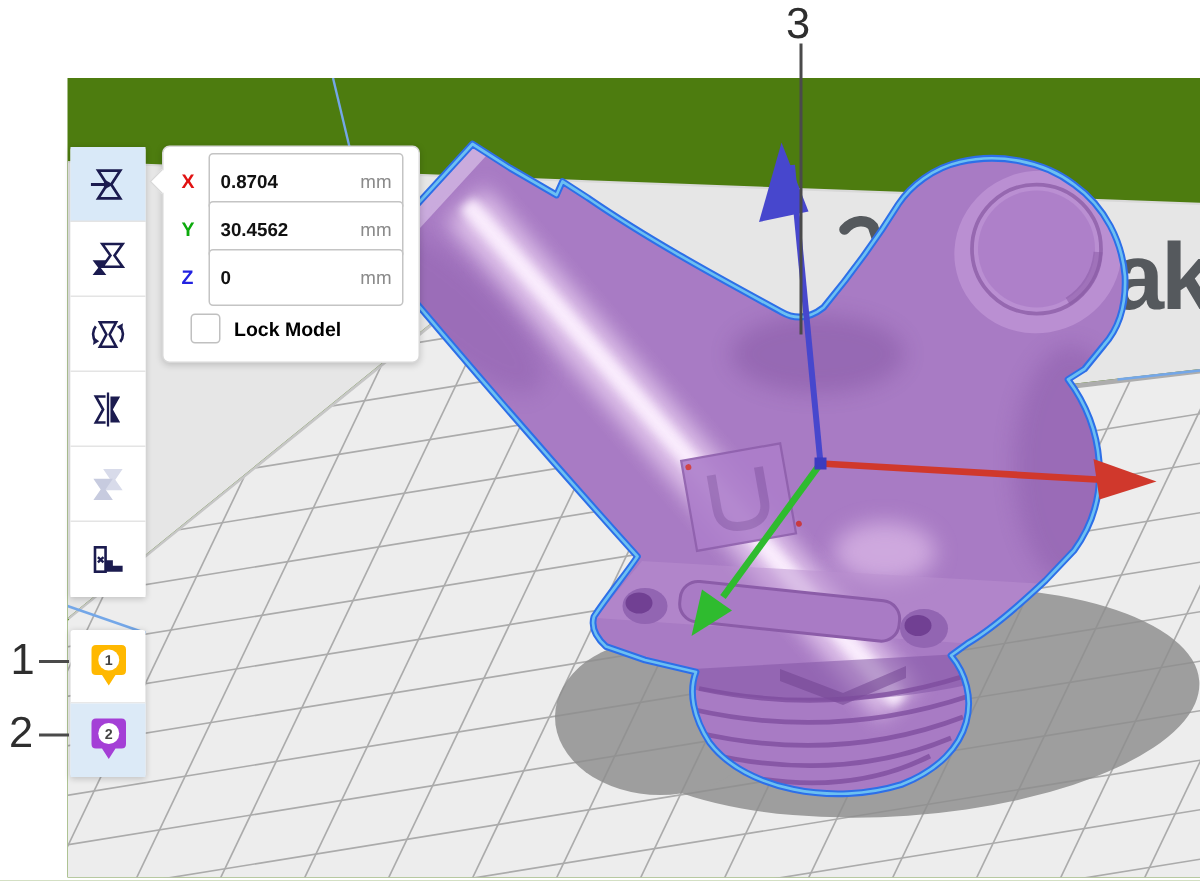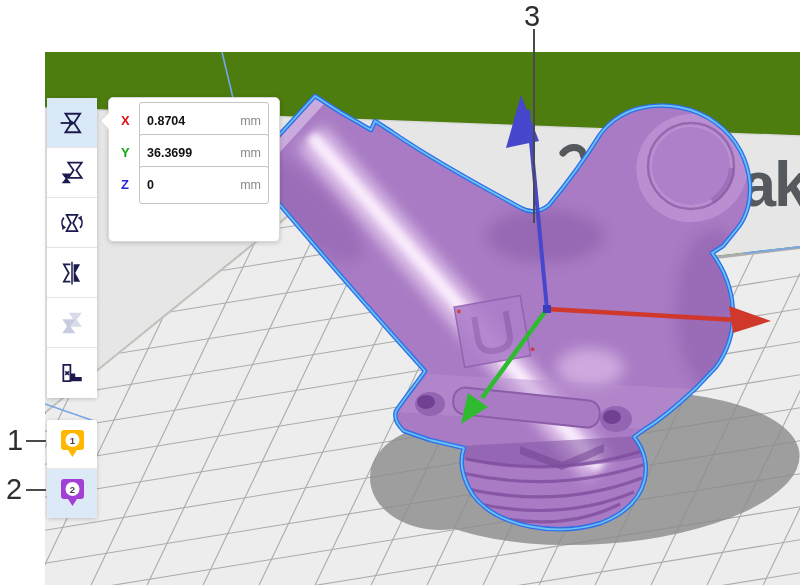--- a/index.html
+++ b/index.html
@@ -294,31 +294,35 @@
   <div class="axis-row">
     <span class="axis-label x">X</span>
     <div class="axis-input">
       <span class="axis-value">0.8704</span>
       <span class="axis-unit">mm</span>
     </div>
   </div>
   <div class="axis-row">
     <span class="axis-label y">Y</span>
     <div class="axis-input">
-      <span class="axis-value">36.3699</span>
+      <span class="axis-value">30.4562</span>
       <span class="axis-unit">mm</span>
     </div>
   </div>
   <div class="axis-row">
     <span class="axis-label z">Z</span>
     <div class="axis-input">
       <span class="axis-value">0</span>
       <span class="axis-unit">mm</span>
     </div>
   </div>
+  <div class="lock-row">
+    <div id="lock-checkbox"></div>
+    <span id="lock-label">Lock Model</span>
+  </div>
 </div>
 
 <div class="callout-digit" id="callout3-digit">3</div>
 <div class="callout-line" id="callout3-line"></div>
 <div class="callout-digit" id="callout1-digit">1</div>
 <div class="callout-line" id="callout1-line"></div>
 <div class="callout-digit" id="callout2-digit">2</div>
 <div class="callout-line" id="callout2-line"></div>
 
 </body></html>

